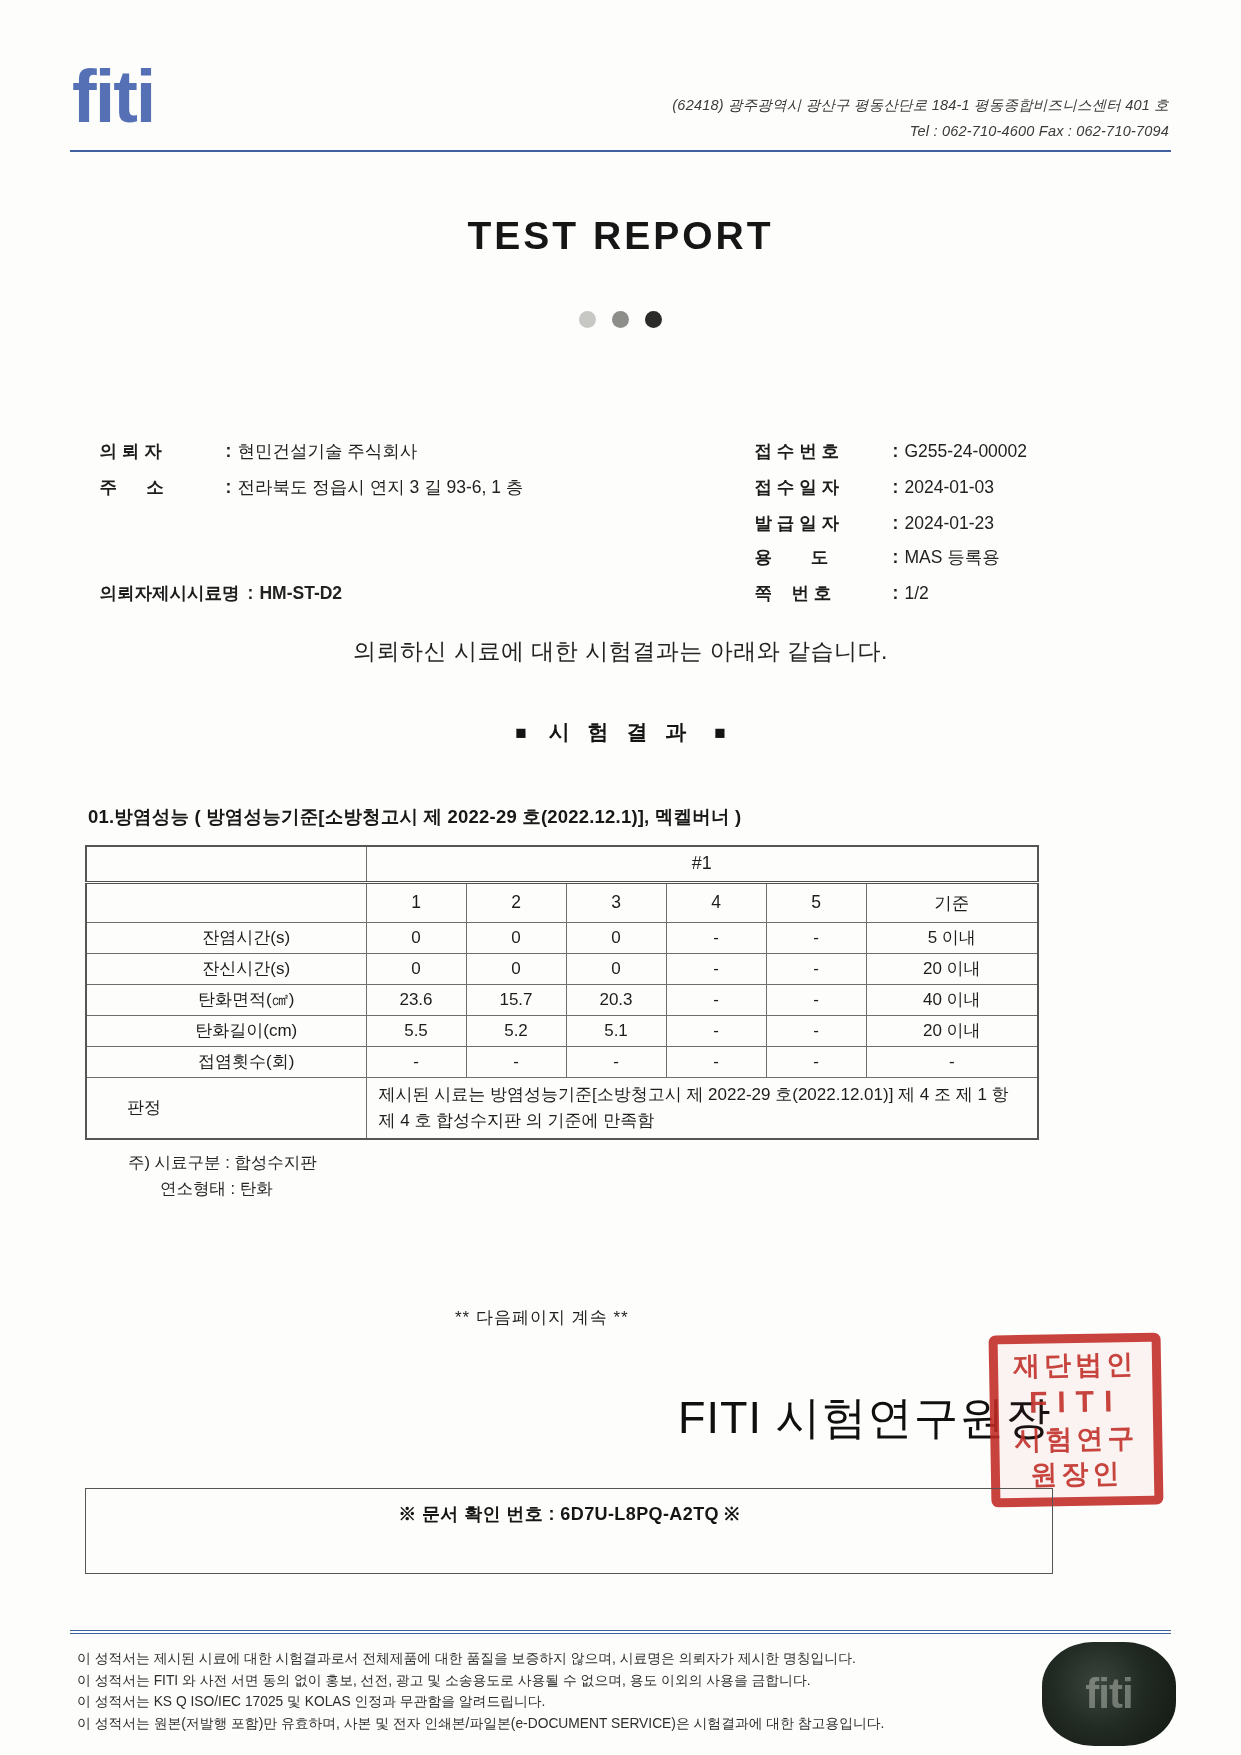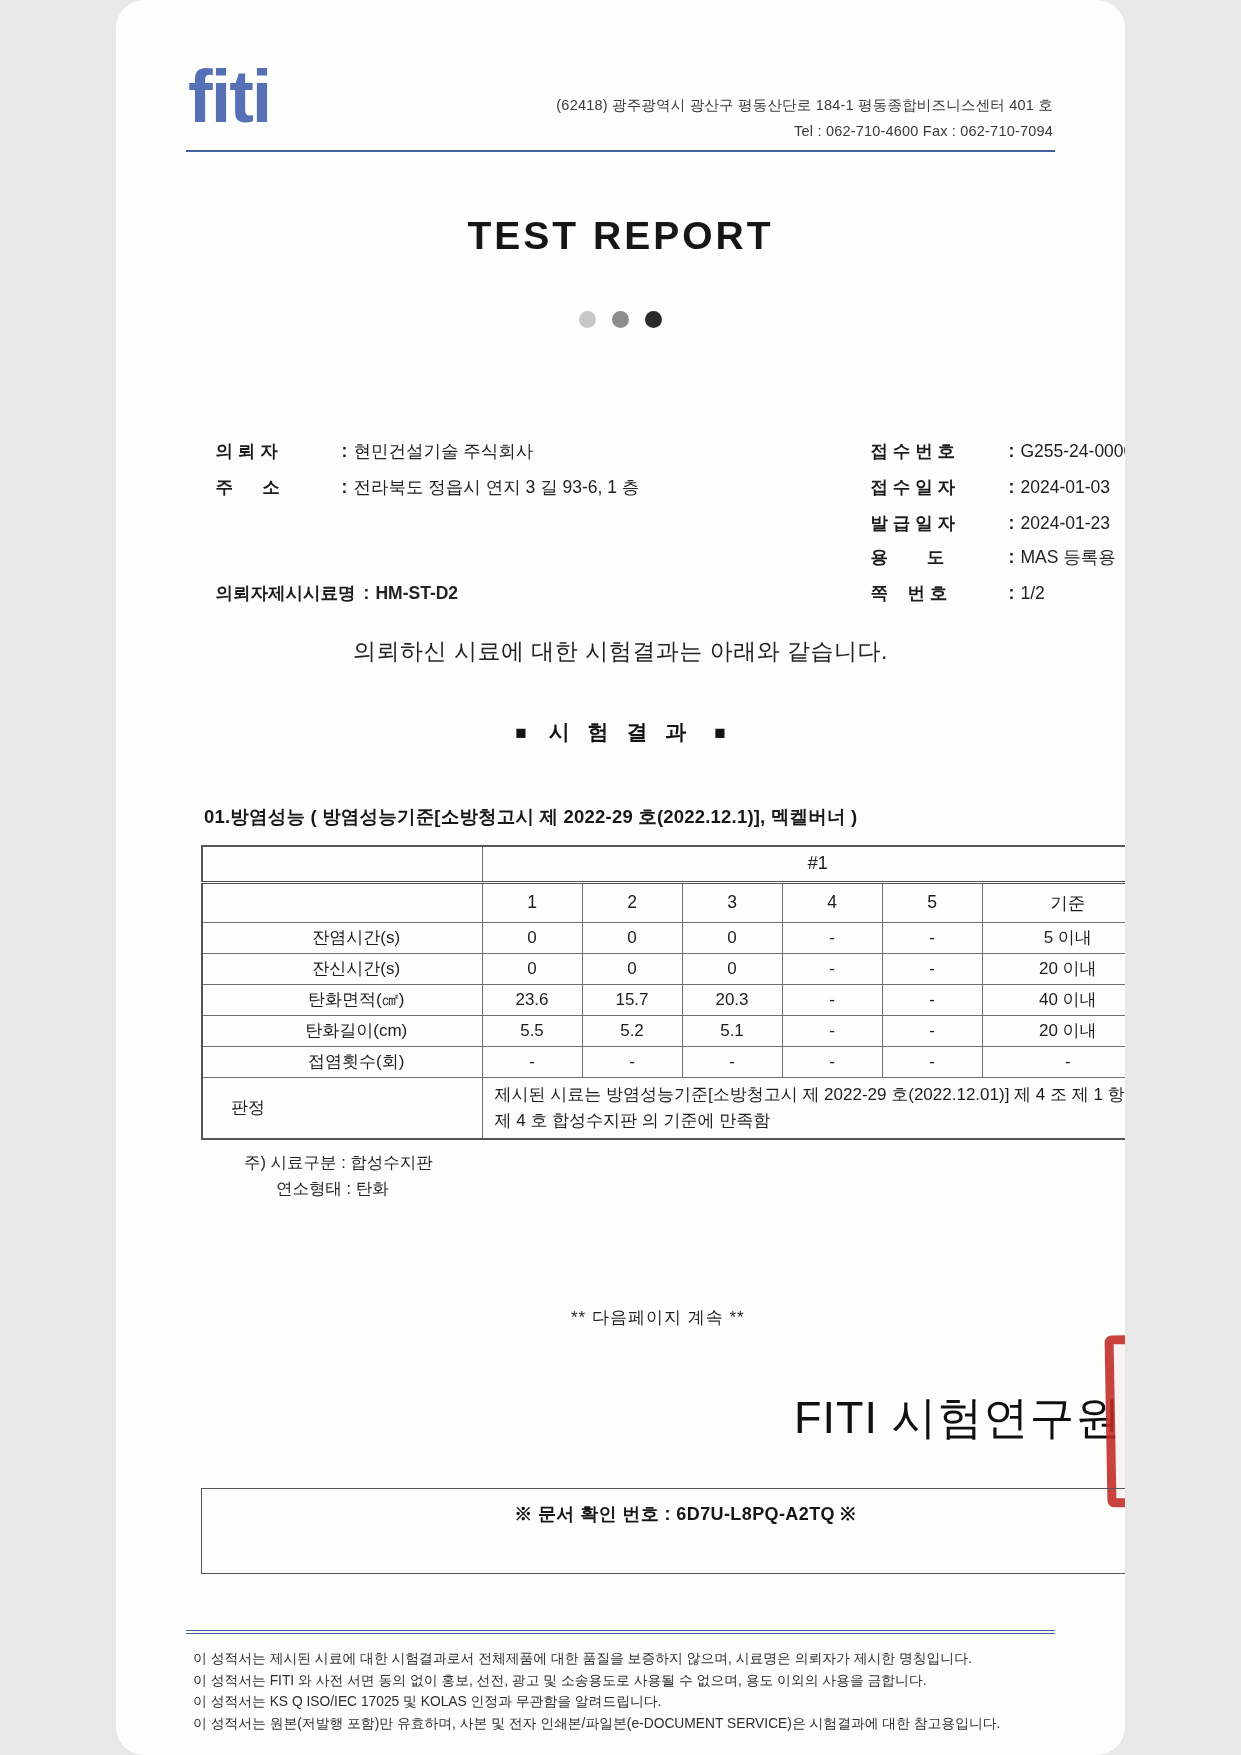--- a/index.html
+++ b/index.html
@@ -1,26 +1,26 @@
 <!DOCTYPE html>
 <html><head>
 <meta charset="utf-8">
 <style>
   * { margin:0; padding:0; box-sizing:border-box; }
   body { background:#e8e8e8; font-family:"Liberation Sans", sans-serif; }
   .page {
-    position:relative; width:1009px; height:1755px; margin:0 auto;
-    background:#fdfdfb; color:#1c1c1c; overflow:hidden;border-radius:28px;
+    position:relative; width:1241px; height:1755px; margin:0 auto;
+    background:#fdfdfb; color:#1c1c1c; overflow:hidden;
   }
   
   .logo { position:absolute; left:70px; top:58px; }
   .logo text { font-family:"Liberation Sans", sans-serif; }
   .hdr-addr {
     position:absolute; right:72px; top:92px; text-align:right;
-    font-size:14.5px; color:#3a3a3a; line-height:26px; letter-spacing:.2px;
+    font-size:14.5px; color:#3a3a3a; line-height:26px; letter-spacing:.2px;font-style:italic;
   }
   .hdr-rule {
     position:absolute; left:70px; right:70px; top:150px;
     border-top:2.5px solid #41609f;
   }
   
   .title {
     position:absolute; left:0; right:0; top:214px; text-align:center;
     font-size:39px; font-weight:800; letter-spacing:3px; color:#161616;
   }
@@ -53,21 +53,21 @@
     border:2px solid #555;
   }
   table.result col.c-label { width:280px; }
   table.result col.c-n { width:100px; }
   table.result col.c-std { width:172px; }
   table.result td, table.result th { border:1px solid #6e6e6e; font-weight:normal; }
   table.result tr.group-row th { height:36px; font-size:18px; }
   table.result tr.group-row td, table.result tr.group-row th { border-bottom:3px double #4f4f4f; }
   table.result tr.colhead-row td { height:40px; text-align:center; font-size:17.5px; }
   table.result tr.data-row td { height:31px; text-align:center; }
-  table.result td.row-label { text-align:left; padding-left:28px; }
+  table.result td.row-label { text-align:left; padding-left:40px; }
   table.result tr.verdict-row td { height:62px; vertical-align:middle; }
   table.result td.verdict-text { text-align:left; padding:4px 12px; line-height:1.55; font-size:17px; }
   
   .note-1 { position:absolute; left:128px; top:1152px; font-size:16.5px; color:#262626; }
   .note-2 { position:absolute; left:160px; top:1178px; font-size:16.5px; color:#262626; }
   
   .continue { position:absolute; left:455px; top:1306px; font-size:17px; color:#1f1f1f; letter-spacing:1px; }
   .sig-title { position:absolute; left:678px; top:1388px; font-size:45px; color:#101010; letter-spacing:1px; white-space:nowrap; }
   .stamp {
     position:absolute; left:990px; top:1334px; width:172px; height:172px;

